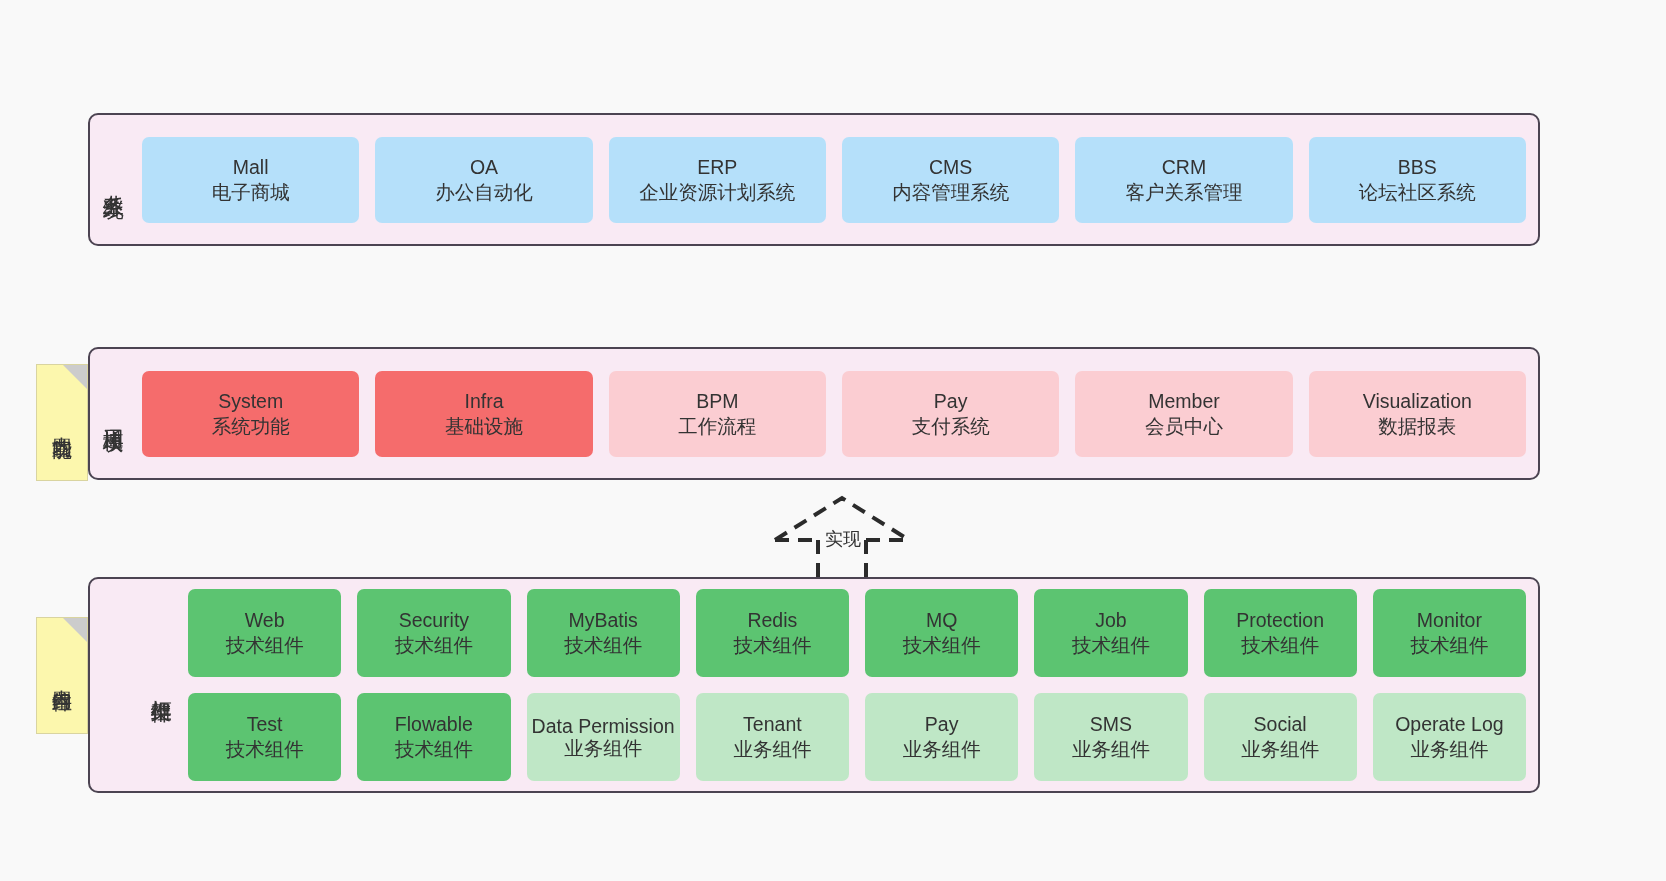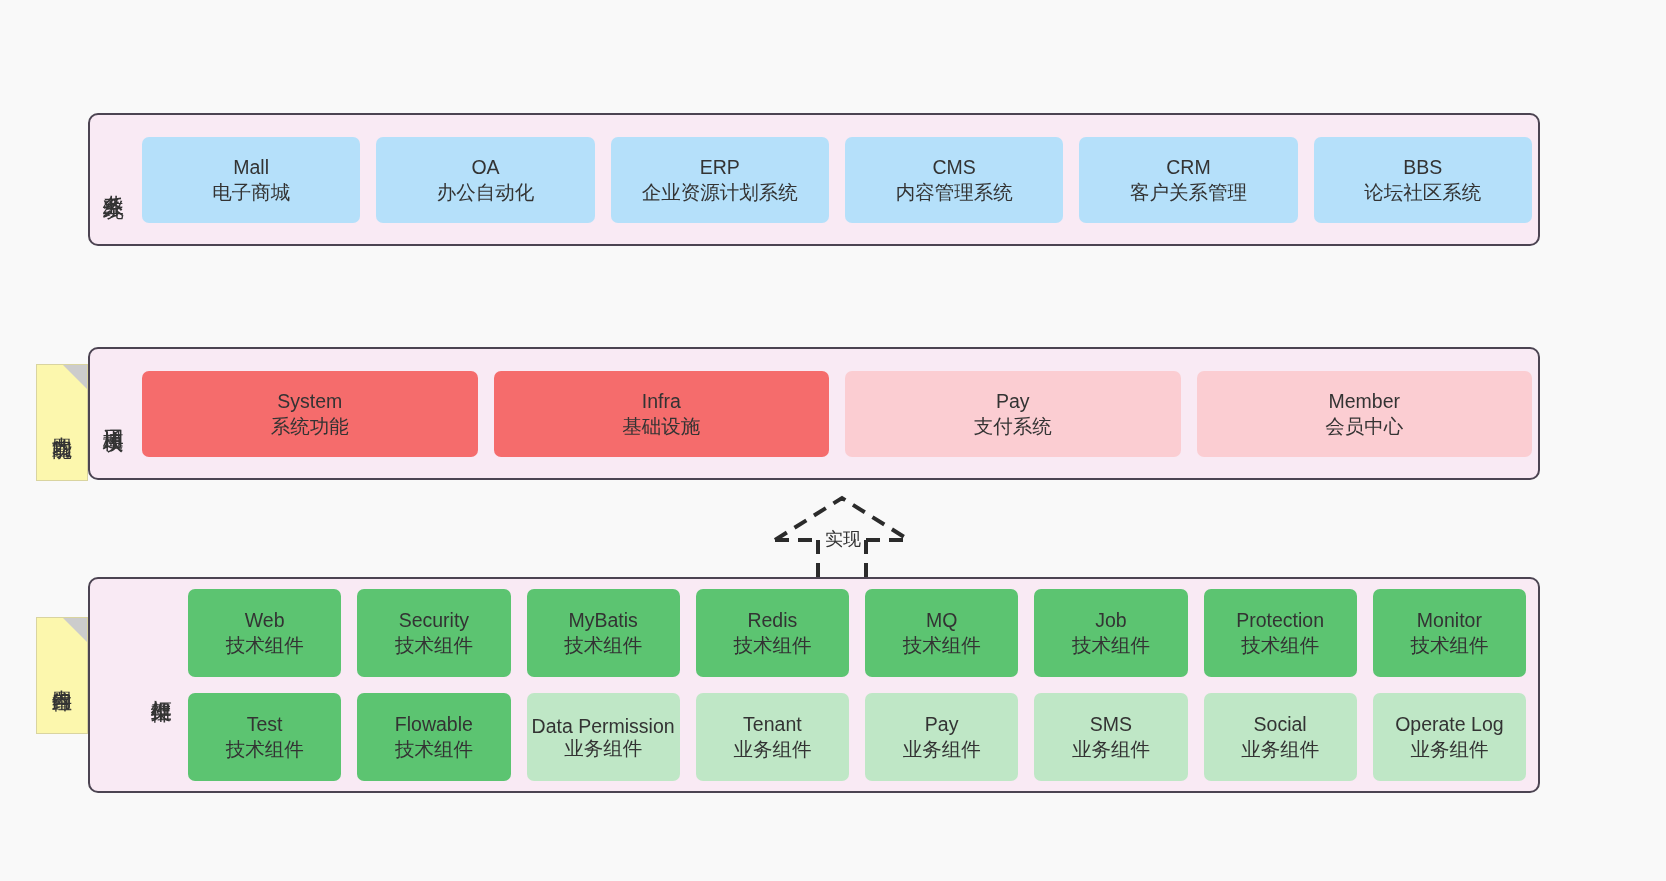--- a/index.html
+++ b/index.html
@@ -47,21 +47,21 @@
     padding: 2px 0;
     user-select: none;
   }
 
   .layer-body {
     flex: 1 1 auto;
     display: flex;
     flex-direction: column;
     justify-content: center;
     gap: 19px;
-    padding: 0 6px 0 6px;
+    padding: 0 12px 0 6px;
   }
 
   .row {
     display: flex;
     gap: 16px;
   }
 
   
   .node {
     flex: 1 1 0;
@@ -181,26 +181,34 @@
       <div class="row">
         <div class="node c-red h-142">
           <span class="nm">System</span>
           <span class="sub">系统功能</span>
         </div>
         <div class="node c-red h-142">
           <span class="nm">Infra</span>
           <span class="sub">基础设施</span>
         </div>
         <div class="node c-pink h-142">
+          <span class="nm">BPM</span>
+          <span class="sub">工作流程</span>
+        </div>
+        <div class="node c-pink h-142">
           <span class="nm">Pay</span>
           <span class="sub">支付系统</span>
         </div>
         <div class="node c-pink h-142">
           <span class="nm">Member</span>
           <span class="sub">会员中心</span>
+        </div>
+        <div class="node c-pink h-142">
+          <span class="nm">Visualization</span>
+          <span class="sub">数据报表</span>
         </div>
       </div>
     </div>
   </div>
 
   <div class="arrow" style="left:770px; top:492px; width:150px; height:90px;">
     <svg width="150" height="90" viewBox="0 0 150 90">
       <path d="M 5 48 L 72 6 L 139 48" fill="none" stroke="#2b2b2b" stroke-width="4" stroke-dasharray="14,9" stroke-linecap="butt"></path>
       <path d="M 5 48 L 48 48" fill="none" stroke="#2b2b2b" stroke-width="4" stroke-dasharray="14,9"></path>
       <path d="M 96 48 L 139 48" fill="none" stroke="#2b2b2b" stroke-width="4" stroke-dasharray="14,9"></path>

